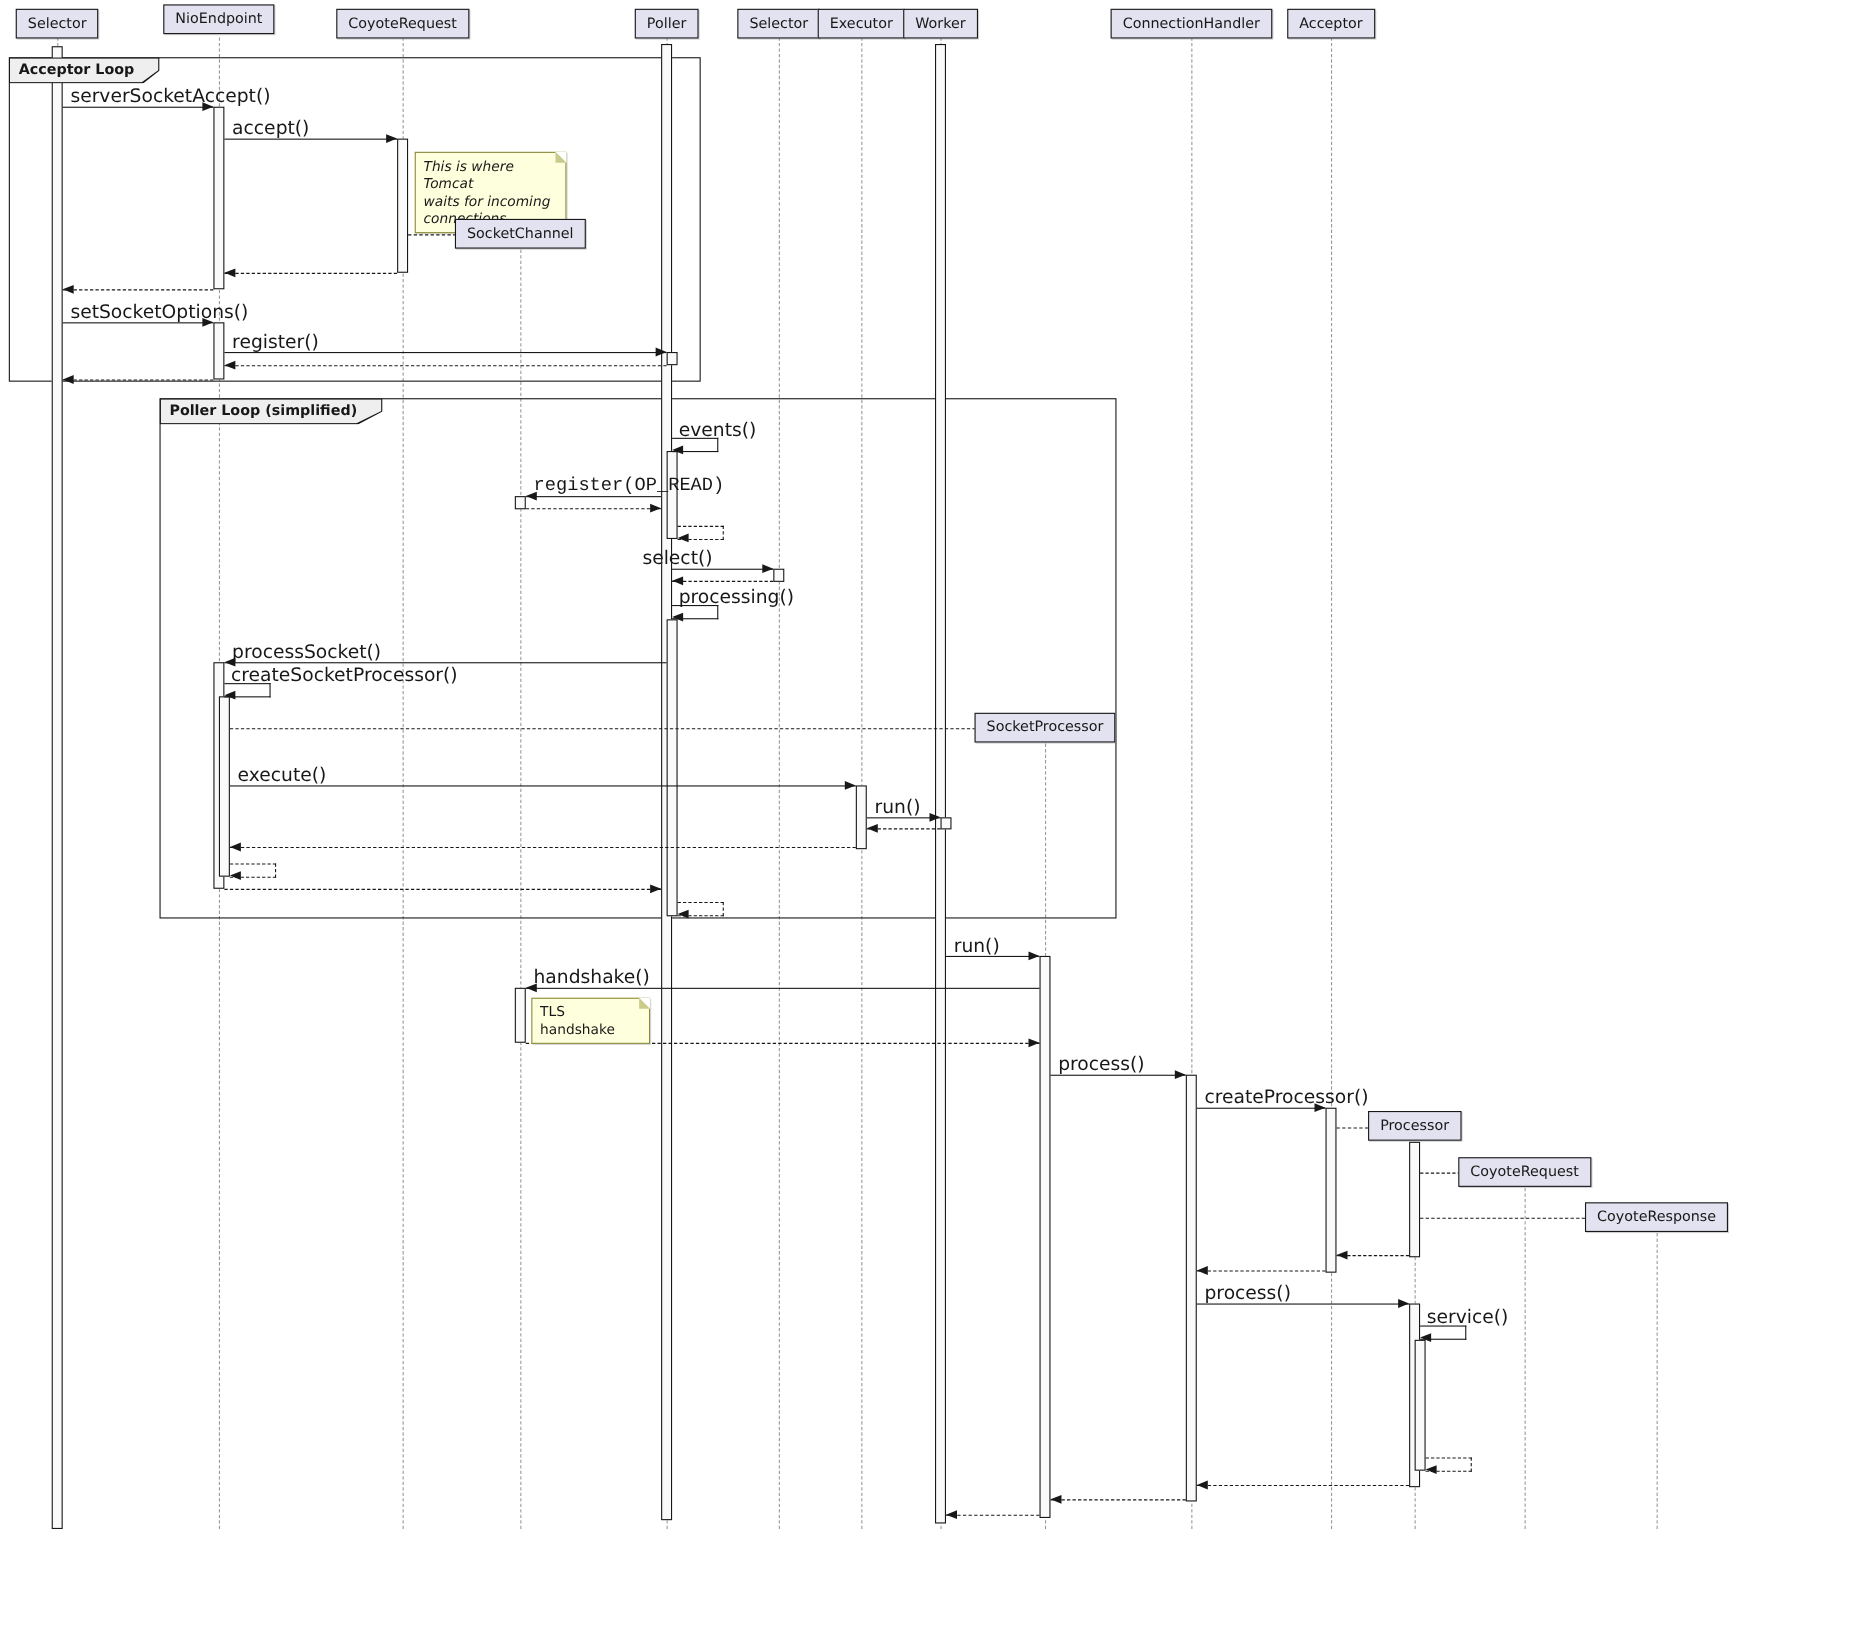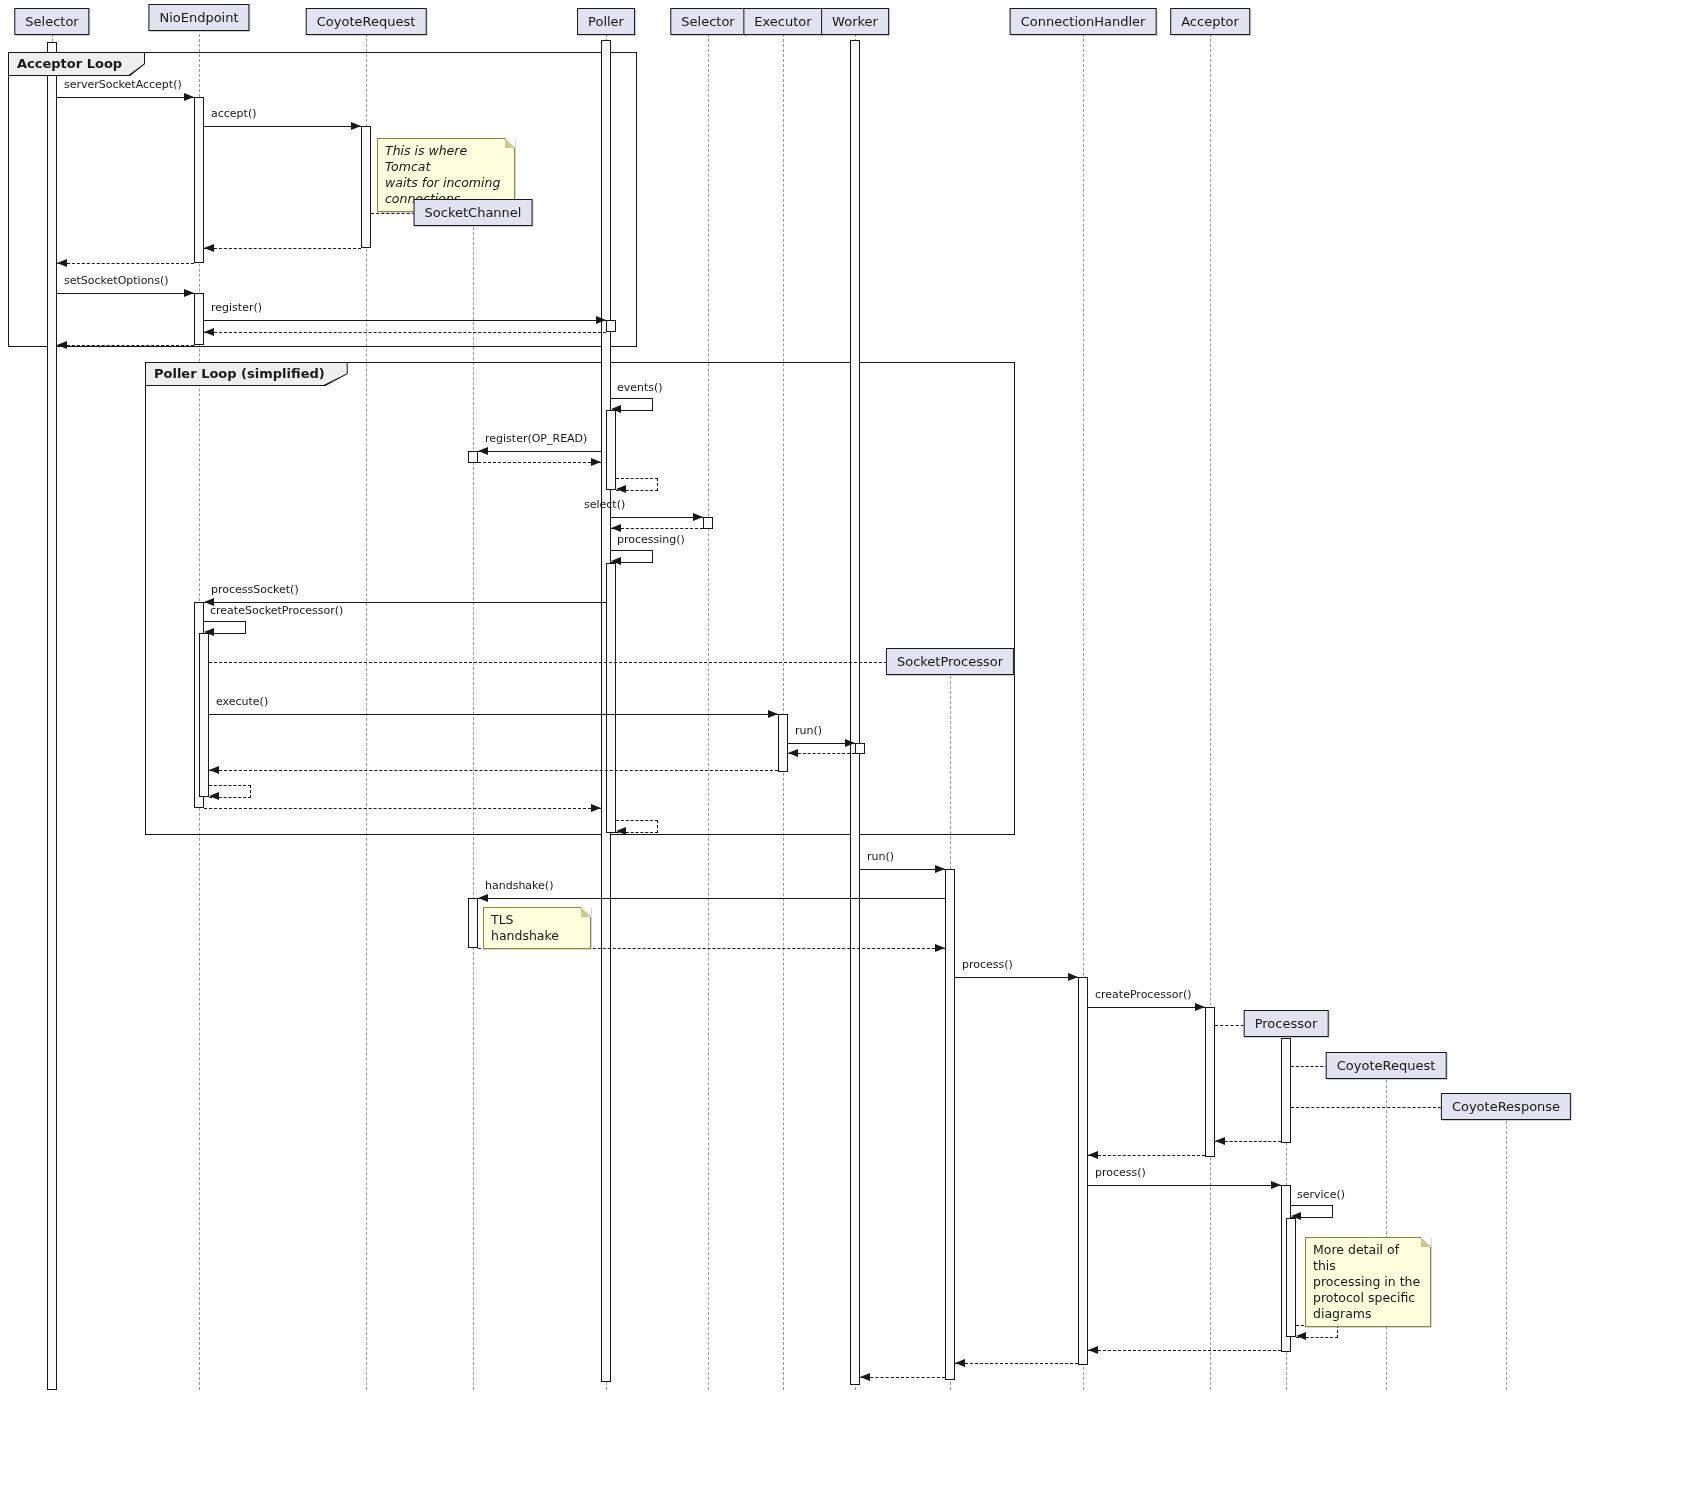--- a/index.html
+++ b/index.html
@@ -19,21 +19,21 @@
   .mline.solid{border-top:1.5px solid #181818;}
   .mline.dashed{border-top:1.5px dashed #181818;}
   .head{position:absolute;width:0;height:0;z-index:5;}
   .head.right{border-top:4.5px solid transparent;border-bottom:4.5px solid transparent;border-left:10px solid #181818;}
   .head.left{border-top:4.5px solid transparent;border-bottom:4.5px solid transparent;border-right:10px solid #181818;}
   .chev{position:absolute;width:8px;height:8px;border-top:1.5px solid #181818;border-right:1.5px solid #181818;
         transform:rotate(45deg);z-index:5;}
   .selfmsg{position:absolute;width:42px;height:13px;box-sizing:border-box;z-index:4;}
   .selfmsg.solid{border-top:1.5px solid #181818;border-right:1.5px solid #181818;border-bottom:1.5px solid #181818;}
   .selfmsg.dashed{border-top:1.5px dashed #181818;border-right:1.5px dashed #181818;border-bottom:1.5px dashed #181818;}
-  .mlabel{position:absolute;font-size:11px;white-space:nowrap;z-index:5;}
+  .mlabel{position:absolute;font-size:17px;white-space:nowrap;z-index:5;}
   .note{position:absolute;background:#feffdd;border:1px solid #8a8a3c;font-size:12.5px;
         padding:4px 7px;white-space:pre-line;z-index:6;line-height:1.28;box-shadow:1px 1px 0 rgba(120,120,120,.3);}
   .note-ear{position:absolute;top:-1px;right:-1px;width:0;height:0;z-index:7;
         border-top:10px solid #ffffff;border-left:10px solid #caca8a;}
 </style>
 </head>
 <body>
 
 <div id="stage">
     <div class="lifeline" style="left: 52px; top: 34px; height: 1356px;"></div>
@@ -100,21 +100,21 @@
     <div class="mlabel" style="left: 211px; top: 301px;">register()</div>
     <div class="mline dashed" style="left: 204px; top: 332px; width: 402px;"></div>
     <div class="head left" style="left: 204px; top: 328px;"></div>
     <div class="mline dashed" style="left: 57px; top: 345px; width: 137px;"></div>
     <div class="head left" style="left: 57px; top: 341px;"></div>
     <div class="selfmsg solid" style="left: 611px; top: 398px;"></div>
     <div class="head left" style="left: 611px; top: 405px;"></div>
     <div class="mlabel" style="left: 617px; top: 381px;">events()</div>
     <div class="mline solid" style="left: 478px; top: 451px; width: 123px;"></div>
     <div class="head left" style="left: 478px; top: 447px;"></div>
-    <div class="mlabel" style="left: 485px; top: 432px;">register(OP_READ)</div>
+    <div class="mlabel" style="left: 485px; top: 432px; font-family: Liberation Mono, monospace;">register(OP_READ)</div>
     <div class="mline dashed" style="left: 478px; top: 462px; width: 123px;"></div>
     <div class="head right" style="left: 591px; top: 458px;"></div>
     <div class="selfmsg dashed" style="left: 616px; top: 478px;"></div>
     <div class="head left" style="left: 616px; top: 485px;"></div>
     <div class="mline solid" style="left: 611px; top: 517px; width: 92px;"></div>
     <div class="head right" style="left: 693px; top: 513px;"></div>
     <div class="mlabel" style="left: 584px; top: 498px;">select()</div>
     <div class="mline dashed" style="left: 611px; top: 528px; width: 92px;"></div>
     <div class="head left" style="left: 611px; top: 524px;"></div>
     <div class="selfmsg solid" style="left: 611px; top: 550px;"></div>
@@ -179,24 +179,20 @@
     <div class="mline dashed" style="left: 1088px; top: 1350px; width: 193px;"></div>
     <div class="head left" style="left: 1088px; top: 1346px;"></div>
     <div class="mline dashed" style="left: 955px; top: 1363px; width: 123px;"></div>
     <div class="head left" style="left: 955px; top: 1359px;"></div>
     <div class="mline dashed" style="left: 860px; top: 1377px; width: 85px;"></div>
     <div class="head left" style="left: 860px; top: 1373px;"></div>
     <div class="note" style="left: 377px; top: 138px; width: 122px; min-height: 47px; font-style: italic;">This is where Tomcat
 waits for incoming
 connections<div class="note-ear"></div></div>
     <div class="note" style="left: 483px; top: 907px; width: 92px; min-height: 17px;">TLS handshake<div class="note-ear"></div></div>
-    <div class="note" style="left: 1305px; top: 1237px; width: 110px; min-height: 64px;">More detail of this
-processing in the
-protocol specific
-diagrams<div class="note-ear"></div></div>
     <div class="pbox" style="left: 52px; top: 8px;">Selector</div>
     <div class="pbox" style="left: 199px; top: 4px;">NioEndpoint</div>
     <div class="pbox" style="left: 366px; top: 8px;">CoyoteRequest</div>
     <div class="pbox" style="left: 606px; top: 8px;">Poller</div>
     <div class="pbox" style="left: 708px; top: 8px;">Selector</div>
     <div class="pbox" style="left: 783px; top: 8px;">Executor</div>
     <div class="pbox" style="left: 855px; top: 8px;">Worker</div>
     <div class="pbox" style="left: 1083px; top: 8px;">ConnectionHandler</div>
     <div class="pbox" style="left: 1210px; top: 8px;">Acceptor</div>
     <div class="pbox" style="left: 473px; top: 199px;">SocketChannel</div>

